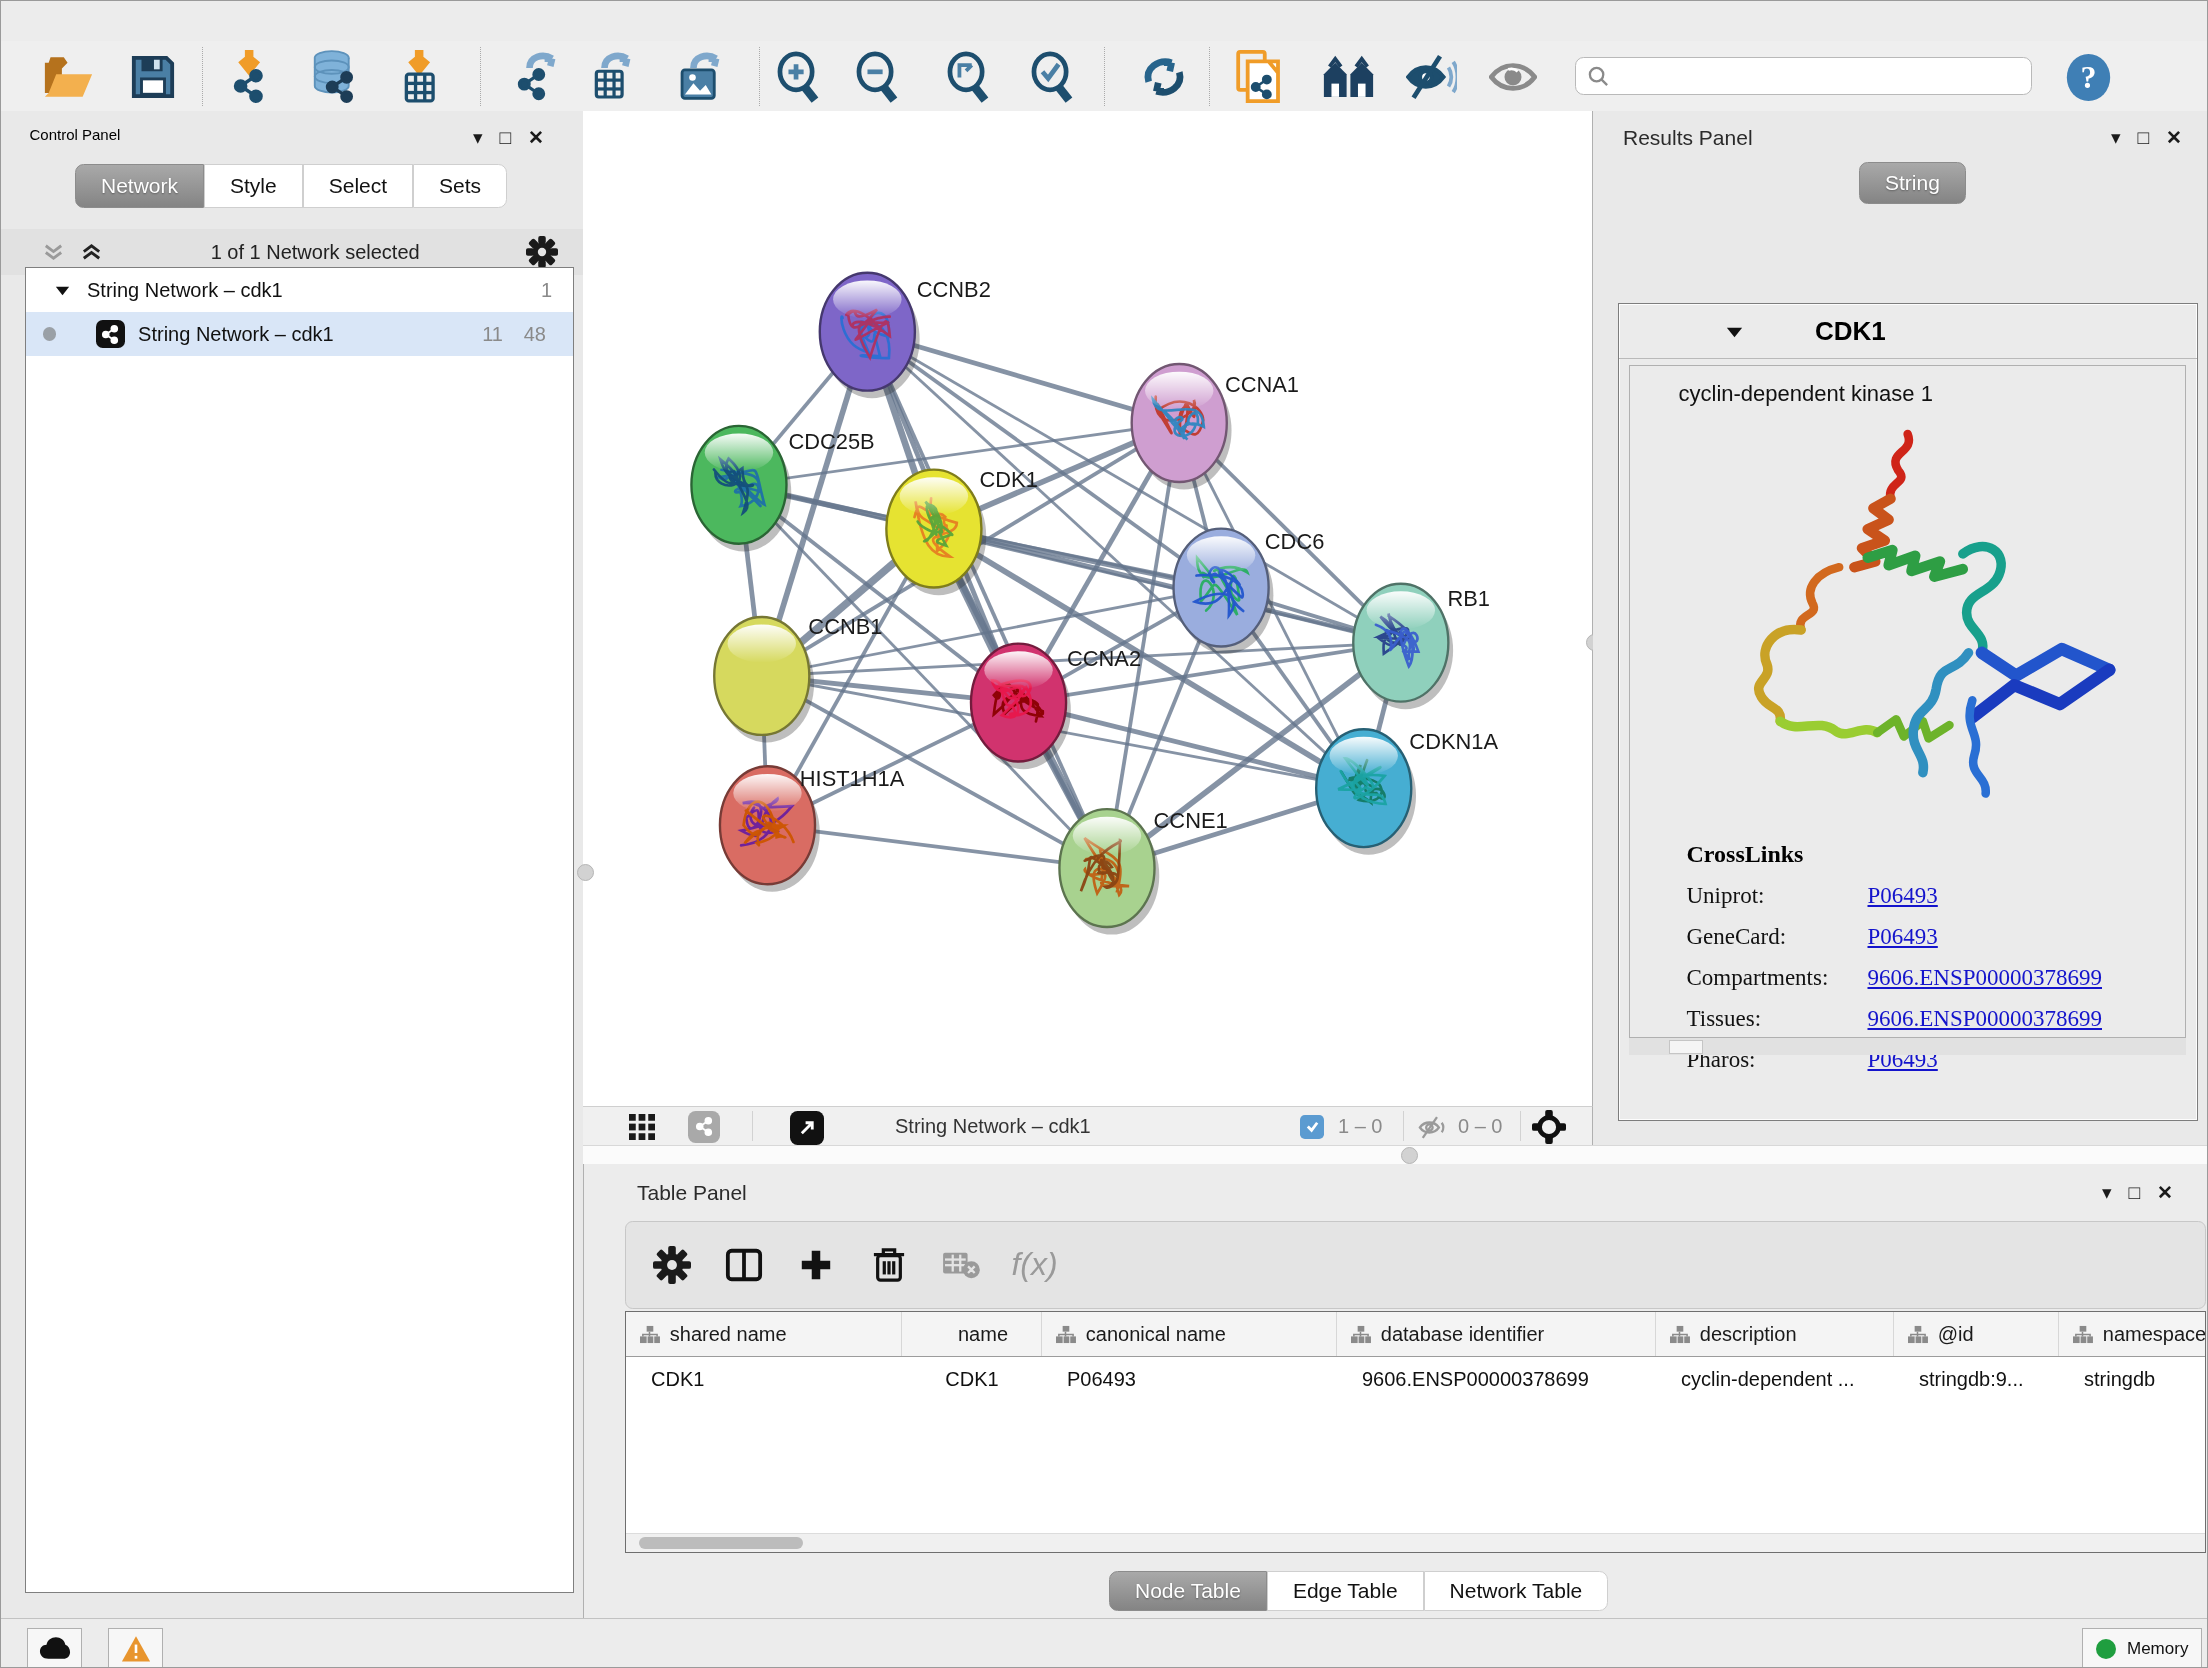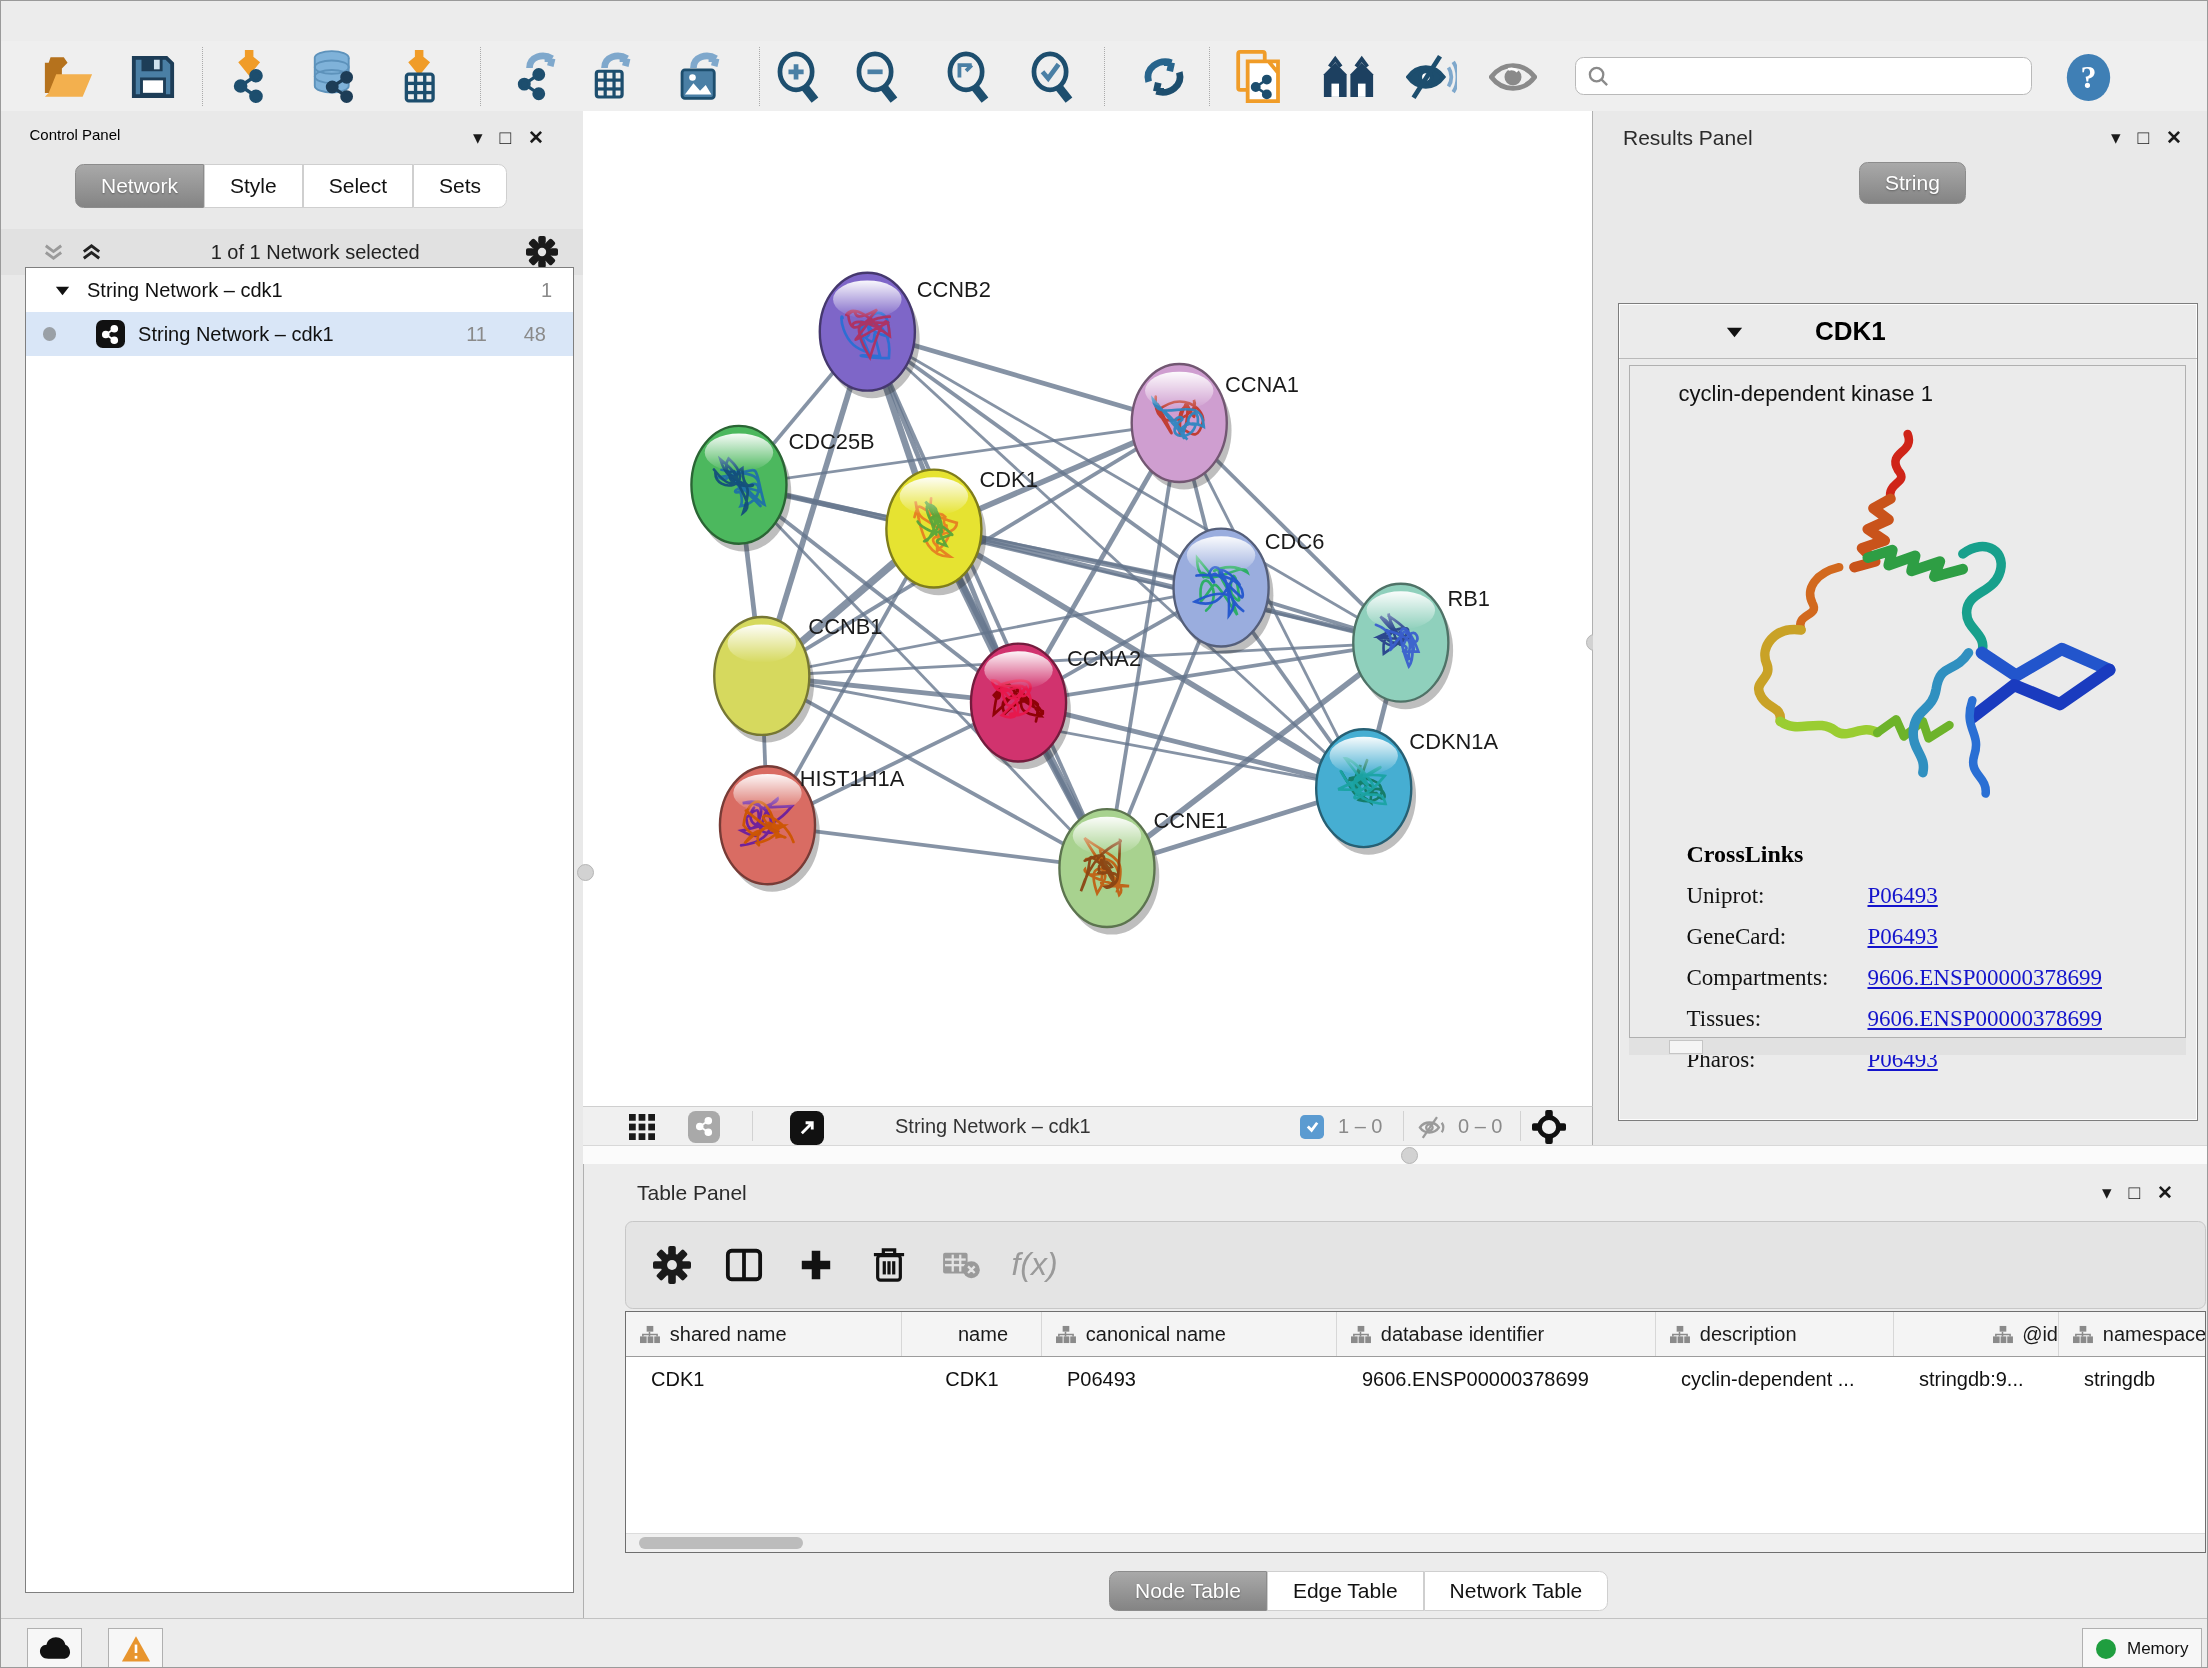--- a/index.html
+++ b/index.html
@@ -382,21 +382,21 @@
               <g stroke="#fff" stroke-width="2" fill="#fff">
                 <line x1="5" y1="10" x2="14" y2="4"></line>
                 <line x1="5" y1="10" x2="14" y2="16"></line>
                 <circle cx="5" cy="10" r="3"></circle>
                 <circle cx="14" cy="4" r="3"></circle>
                 <circle cx="14" cy="16" r="3"></circle>
               </g>
             </svg>
         </span>
         <span style="margin-left:13.3px">String Network – cdk1</span>
-        <span class="cnt" style="position:absolute;right:86px">11</span>
+        <span class="cnt" style="position:absolute;right:70px">11</span>
         <span class="cnt" style="position:absolute;right:27px">48</span>
       </div>
     </div>
   </div>
 
   <div class="abs canvas">
     <svg id="netsvg" width="1008" height="993" viewBox="0 0 1060 1044">
         <defs>
           <linearGradient id="gloss" x1="0" y1="0" x2="0" y2="1">
     <stop offset="0" stop-color="#fff" stop-opacity="0.95"></stop>
@@ -830,21 +830,21 @@
               <g fill="#8a8a8a">
                 <rect x="8" y="1" width="7" height="6"></rect>
                 <rect x="1" y="12" width="7" height="7"></rect>
                 <rect x="9" y="12" width="6" height="7"></rect>
                 <rect x="16" y="12" width="6" height="7"></rect>
                 <path d="M11 7 V10 M4 12 V10 H19 V12 M11 10 V12" stroke="#8a8a8a" stroke-width="1.6" fill="none"></path>
               </g>
             </svg>
             <span style="padding-left:0px">description</span>
           </div>
-          <div class="th" style="width: 165px; justify-content: flex-end;">
+          <div class="th" style="width: 165px;">
             <svg width="21" height="19" viewBox="0 0 22 20" style="margin:0 9.5px 0 13.3px">
               <g fill="#8a8a8a">
                 <rect x="8" y="1" width="7" height="6"></rect>
                 <rect x="1" y="12" width="7" height="7"></rect>
                 <rect x="9" y="12" width="6" height="7"></rect>
                 <rect x="16" y="12" width="6" height="7"></rect>
                 <path d="M11 7 V10 M4 12 V10 H19 V12 M11 10 V12" stroke="#8a8a8a" stroke-width="1.6" fill="none"></path>
               </g>
             </svg>
             <span style="padding-left:0px">@id</span>

